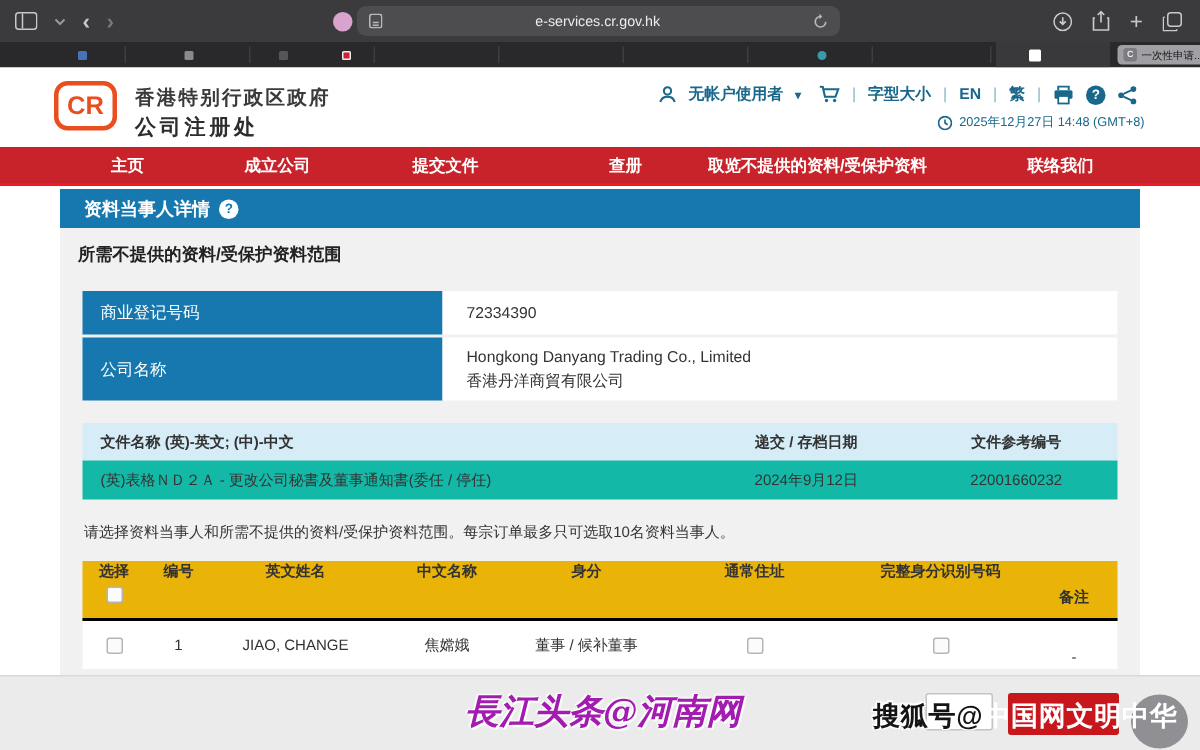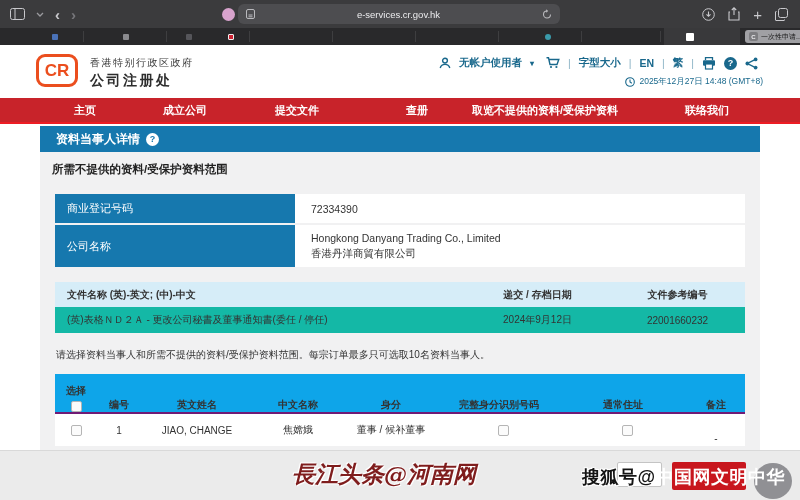--- a/index.html
+++ b/index.html
@@ -24,21 +24,21 @@
   .fav { position:absolute; top:6px; width:6px; height:6px; border-radius:1px; }
   .tab-active { position:absolute; left:664px; top:0; width:76px; height:17px; background:#39393b; }
   .pin-tab { position:absolute; left:745px; top:2px; width:60px; height:13px; background:#a0a0a4; border-radius:3px; display:flex; align-items:center; gap:3px; padding:0 4px; overflow:hidden; }
   .pin-c { width:9px; height:9px; background:#7c7c80; color:#ececee; font-size:6px; font-weight:bold; border-radius:2px; display:flex; align-items:center; justify-content:center; flex:none; }
   .pin-label { font-size:7px; color:#151515; white-space:nowrap; }
 
   
   .site-header { position:absolute; top:45px; left:0; width:800px; height:53px; background:#fff; }
   .cr-logo { position:absolute; left:36px; top:9px; width:42px; height:33px; border:3px solid #eb4e1e; border-radius:9px; color:#eb4e1e; font-weight:800; font-size:17px; display:flex; align-items:center; justify-content:center; letter-spacing:0; }
   .dept { position:absolute; left:90px; top:11px; color:#3a3a3a; }
-  .dept-gov { font-size:10px; letter-spacing:1.5px; }
+  .dept-gov { font-size:13px; letter-spacing:1.5px;font-weight:bold; }
   .dept-name { font-size:14px; font-weight:bold; letter-spacing:2.5px; margin-top:2px; color:#2d2d2d; }
   .util-row { position:absolute; right:42px; top:11px; display:flex; align-items:center; gap:8px; color:#19688c; font-size:10.5px; font-weight:bold; }
   .util-sep { color:#8ab2c4; font-weight:normal; }
   .caret { font-size:8px; }
   .help-dot { width:13px; height:13px; border-radius:50%; background:#19688c; color:#fff; font-size:9px; font-weight:bold; display:inline-flex; align-items:center; justify-content:center; }
   .stamp-row { position:absolute; right:37px; top:31px; display:flex; align-items:center; gap:4px; color:#19688c; font-size:8.5px; }
 
   
   .mainnav { position:absolute; top:98px; left:0; width:800px; height:26px; background:#c8232a; border-bottom:2px solid #ed1c24; }
   .mainnav .nav-item { position:absolute; top:0; height:24px; display:flex; align-items:center; transform:translateX(-50%); color:#fff; font-size:11px; font-weight:bold; white-space:nowrap; cursor:pointer; }
@@ -58,31 +58,31 @@
   .doc-table { position:absolute; left:15px; top:156px; width:690px; font-size:10px; color:#333; }
   .doc-hrow { display:flex; background:#d6edf8; height:25px; align-items:center; font-weight:bold; }
   .doc-drow { display:flex; background:#14b8a6; height:26px; align-items:center; }
   .dc-name { width:410px; padding-left:12px; }
   .dc-date { width:145px; text-align:center; }
   .dc-ref { width:135px; text-align:center; }
 
   .instruction { position:absolute; left:16px; top:222px; font-size:10px; color:#333; }
 
   .subj-table { position:absolute; left:15px; top:248px; width:690px; font-size:10px; color:#333; }
-  .subj-hrow { display:flex; background:#0ea5e9; height:40px; align-items:flex-end; font-weight:bold; border-bottom:2px solid #701a75; }
+  .subj-hrow { display:flex; background:#eab308; height:40px; align-items:flex-start; font-weight:bold; border-bottom:2px solid #000000; }
   .subj-drow { display:flex; background:#fff; height:32px; align-items:center; }
   .sc { text-align:center; display:flex; align-items:center; justify-content:center; }
   .sc0 { width:42px; flex-direction:column; gap:3px; }
   .sc1 { width:44px; } .sc2 { width:112px; } .sc3 { width:90px; }
   .sc4 { width:96px; } .sc5 { width:128px; } .sc6 { width:120px; } .sc7 { width:58px;margin-top:17px; }
   input[type="checkbox"] { width:11px; height:11px; appearance:none; border:1px solid #b5b5b5; border-radius:2px; background:#fbfbfb; }
 
   
   .bottom { position:absolute; left:0; top:450px; width:800px; height:50px; background:#ebebeb; border-top:1px solid #d9d9d9; }
-  .wm-center { position:absolute; left:292px; top:8px; font-family:"DejaVu Serif", serif; font-style:italic; font-weight:bold; font-size:23px; color:#7f1d1d; text-shadow:1px 1px 0 #fff, -1px -1px 0 #fff, 0 0 3px #fff; white-space:nowrap; }
+  .wm-center { position:absolute; left:310px; top:8px; font-family:"DejaVu Serif", serif; font-style:italic; font-weight:bold; font-size:23px; color:#a21caf; text-shadow:1px 1px 0 #fff, -1px -1px 0 #fff, 0 0 3px #fff; white-space:nowrap; }
   .btn-white { position:absolute; left:617px; top:11px; width:45px; height:25px; background:#fff; border:1px solid #c4c4c4; border-radius:2px; }
   .btn-red { position:absolute; left:672px; top:11px; width:74px; height:28px; background:#c8161d; border-radius:2px; }
   .fab { position:absolute; left:754px; top:12px; width:38px; height:36px; border-radius:50%; background:#909094; }
   .wm-right { position:absolute; left:582px; top:14px; font-size:18px; font-weight:bold; white-space:nowrap; letter-spacing:0.5px; }
   .wm-black { color:#141414; text-shadow:1px 1px 0 #fff, -1px -1px 0 #fff, 1px -1px 0 #fff, -1px 1px 0 #fff; }
   .wm-white { color:#fff; }
 
   svg { display:block; }
 </style>
 </head>
@@ -276,22 +276,22 @@
     <div class="subj-table">
       <div class="subj-hrow">
         <span class="sc sc0">
           <span>选择</span>
           <input type="checkbox" style="">
         </span>
         <span class="sc sc1">编号</span>
         <span class="sc sc2">英文姓名</span>
         <span class="sc sc3">中文名称</span>
         <span class="sc sc4">身分</span>
+        <span class="sc sc5">通常住址</span>
         <span class="sc sc6">完整身分识别号码</span>
-        <span class="sc sc5">通常住址</span>
         <span class="sc sc7">备注</span>
       </div>
       <div class="subj-drow">
         <span class="sc sc0">
             <input type="checkbox" style="">
           </span>
         <span class="sc sc1">1</span>
         <span class="sc sc2">JIAO, CHANGE</span>
         <span class="sc sc3">焦嫦娥</span>
         <span class="sc sc4">董事 / 候补董事</span>

